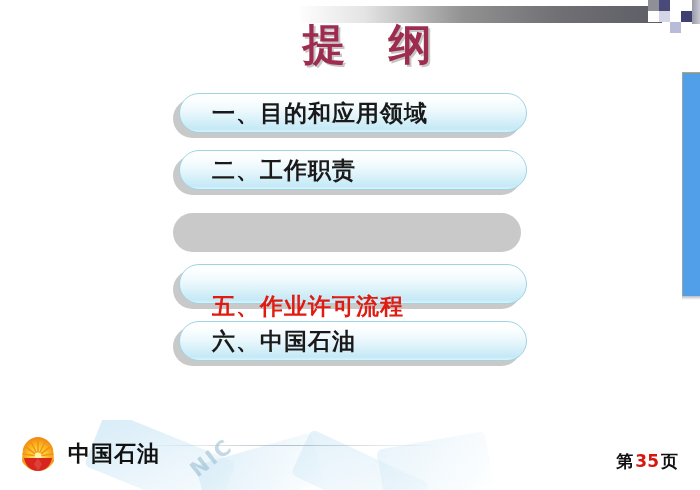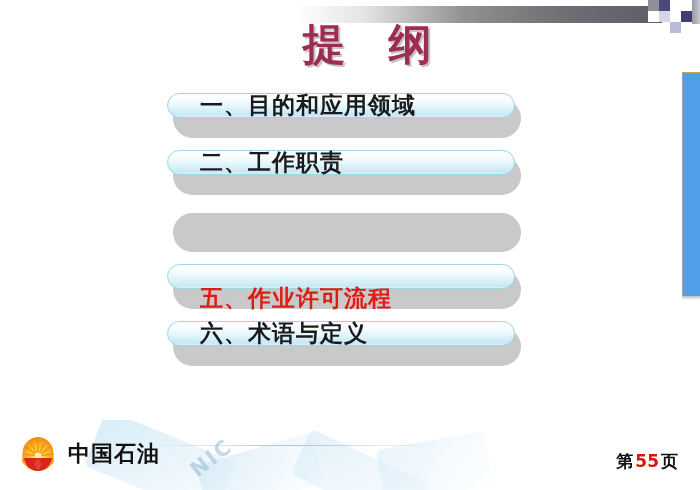--- a/index.html
+++ b/index.html
@@ -89,24 +89,24 @@
     left: 6px;
     top: 6px;
     width: 348px;
     height: 39px;
     border-radius: 22px;
     background: #b7b7b7;
     opacity: 0.75;
   }
   .pill {
     position: absolute;
-    left: 0px;
+    left: 12px;
     top: 0px;
     width: 348px;
-    height: 25px;
+    height: 40px;
     border-radius: 22px;
     border: 1px solid #9fd4e4;
     box-sizing: border-box;
     background: linear-gradient(to bottom,
         #ffffff 0%,
         #fbfeff 18%,
         #eef9fd 42%,
         #d4eff8 74%,
         #c4e9f6 92%,
         #ddf3fa 100%);
@@ -240,21 +240,21 @@
     <div class="pill-wrap">
       <div class="pill-shadow"></div>
       <div class="pill">
         <span class="pill-label accent">五、作业许可流程</span>
       </div>
     </div>
 
     <div class="pill-wrap">
       <div class="pill-shadow"></div>
       <div class="pill">
-        <span class="pill-label">六、术语与定义</span>
+        <span class="pill-label">六、中国石油</span>
       </div>
     </div>
 
   </div>
 
   <div class="watermark">
     <div class="wm-shape" style="left:10px;top:14px;width:140px;height:60px;transform:rotate(22deg);border-radius:6px;"></div>
     <div class="wm-shape" style="left:120px;top:28px;width:120px;height:52px;transform:rotate(-16deg);border-radius:6px;opacity:.8;"></div>
     <div class="wm-shape" style="left:215px;top:34px;width:130px;height:50px;transform:rotate(25deg);border-radius:6px;opacity:.7;"></div>
     <div class="wm-shape" style="left:300px;top:20px;width:110px;height:55px;transform:rotate(-10deg);border-radius:6px;opacity:.55;"></div>
@@ -287,16 +287,16 @@
         <circle cx="20" cy="22" r="3.4" fill="#fff3a8"></circle>
 
         <path d="M6 24 L34 24 C33 31 27.5 37 20 37 C12.5 37 7 31 6 24 Z" fill="#d8261f"></path>
         <path d="M20 24 L24 30 L20 37 L16 30 Z" fill="#ffffff" opacity="0.12"></path>
       </svg>
     </div>
     <div class="logo-text">中国石油</div>
   </div>
 
   <div class="page-num">
-    <span>第</span><span class="num">55</span><span>页</span>
+    <span>第</span><span class="num">35</span><span>页</span>
   </div>
 
 </div>
 
 </body></html>

